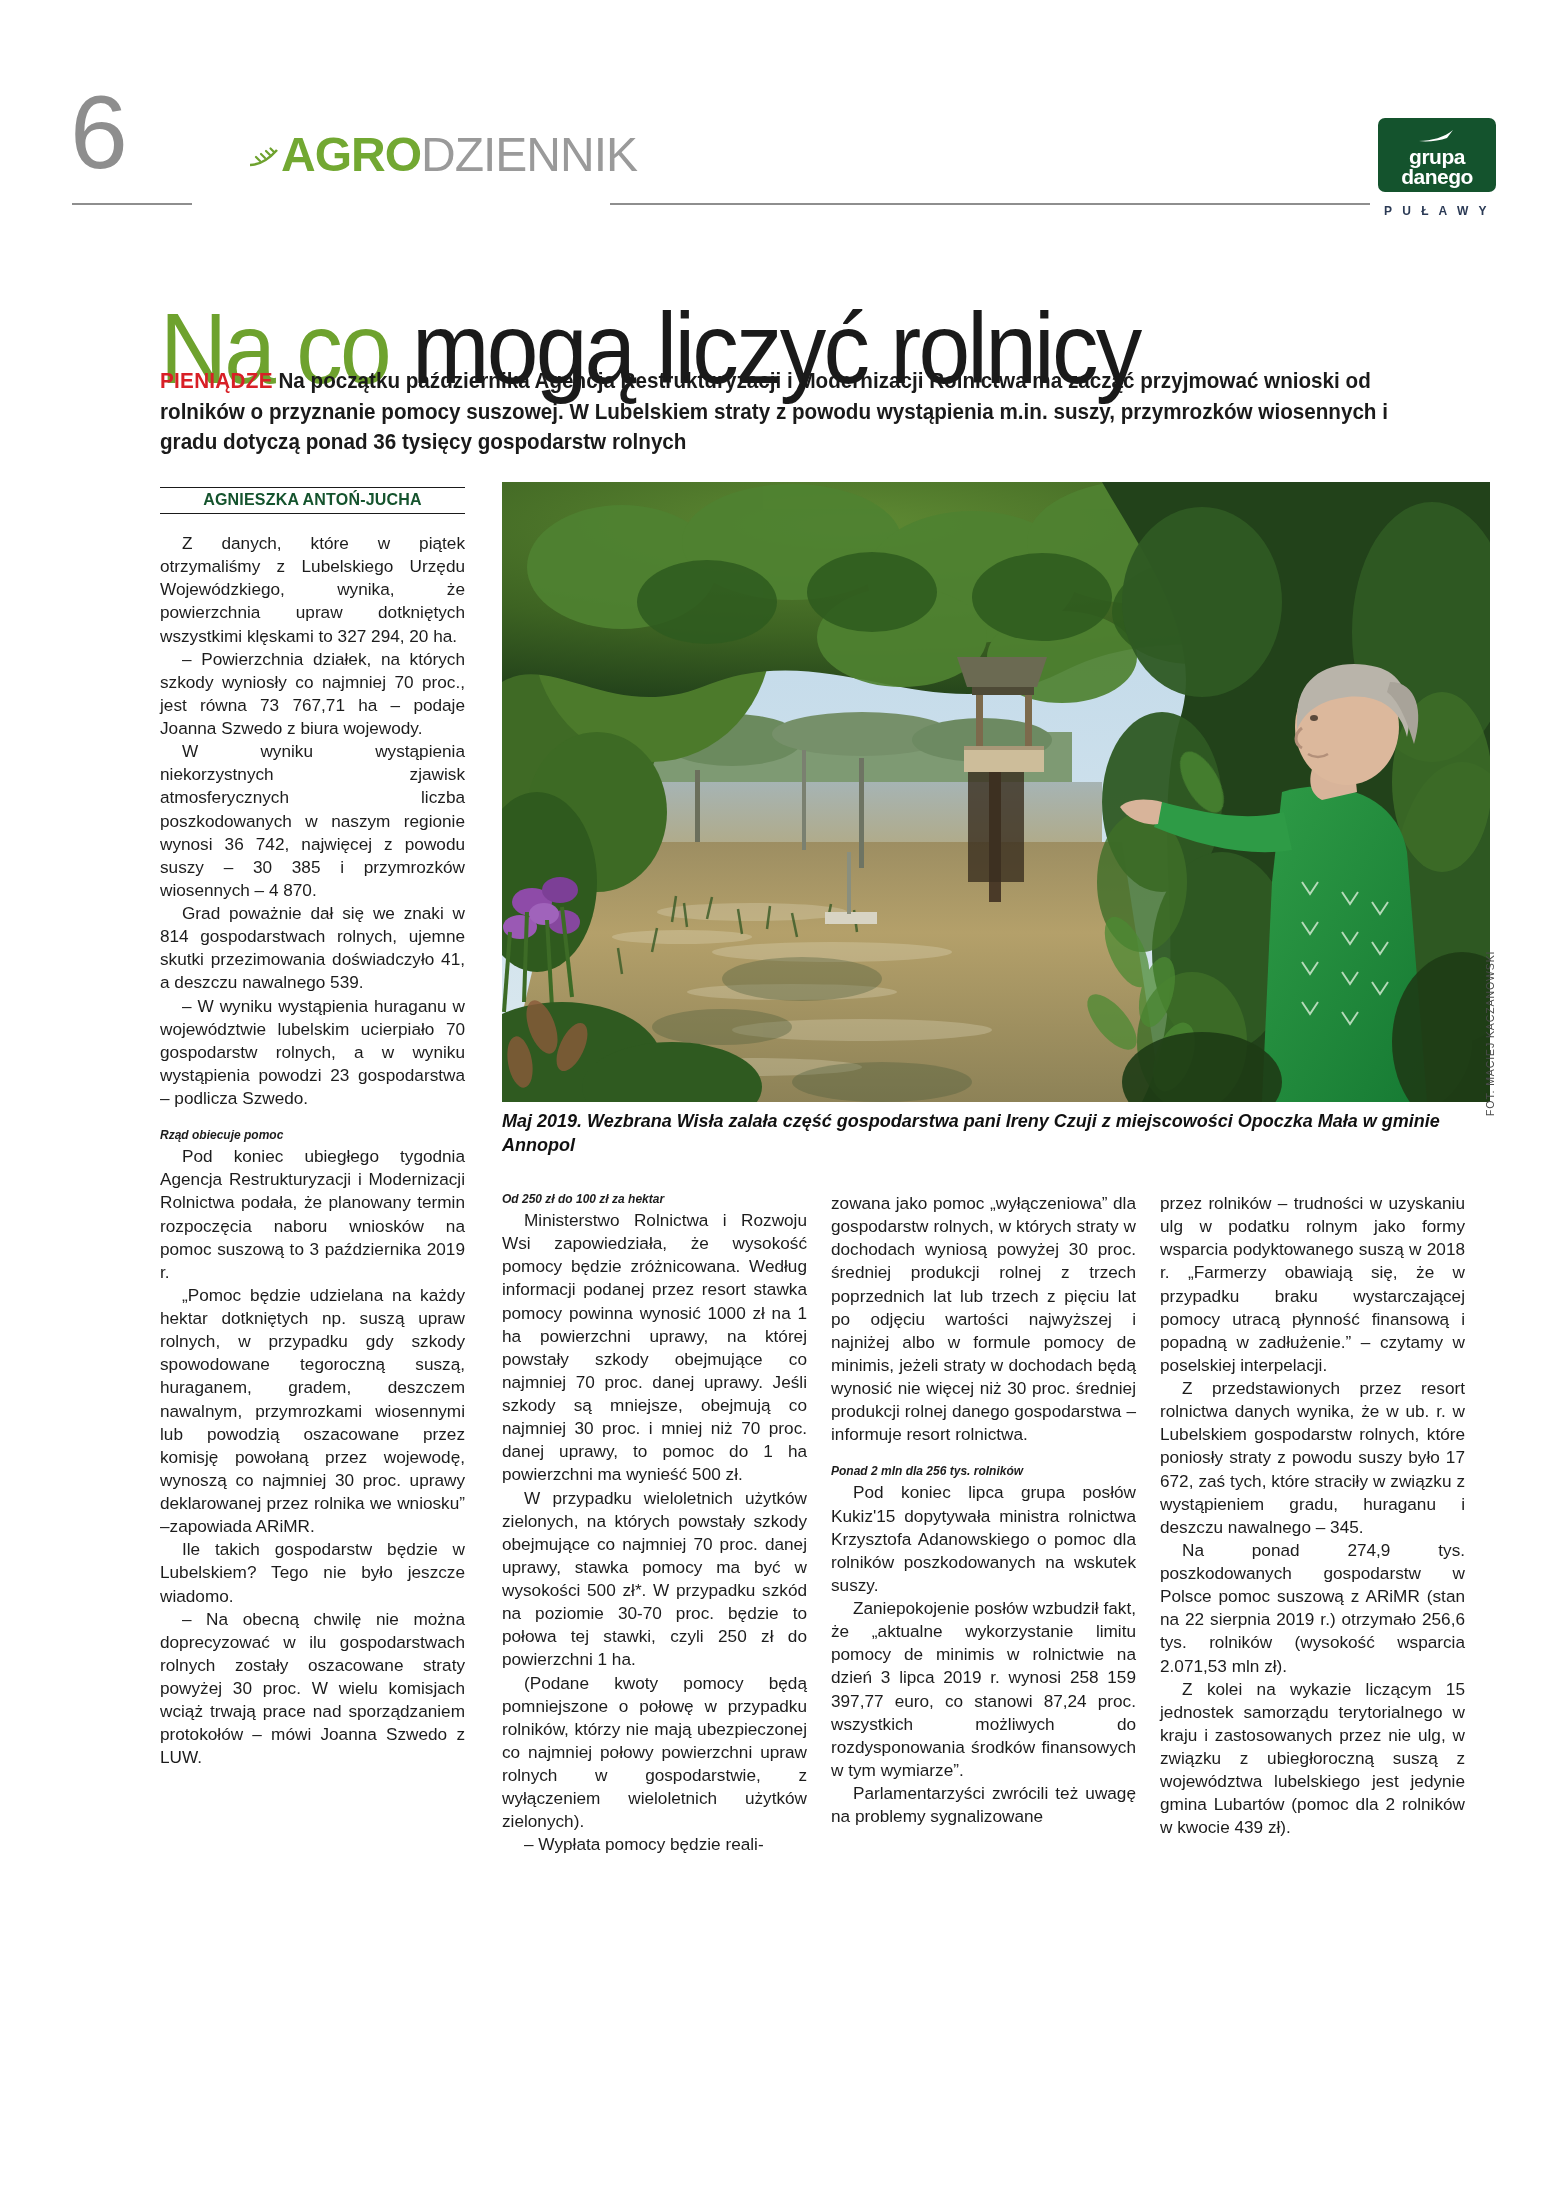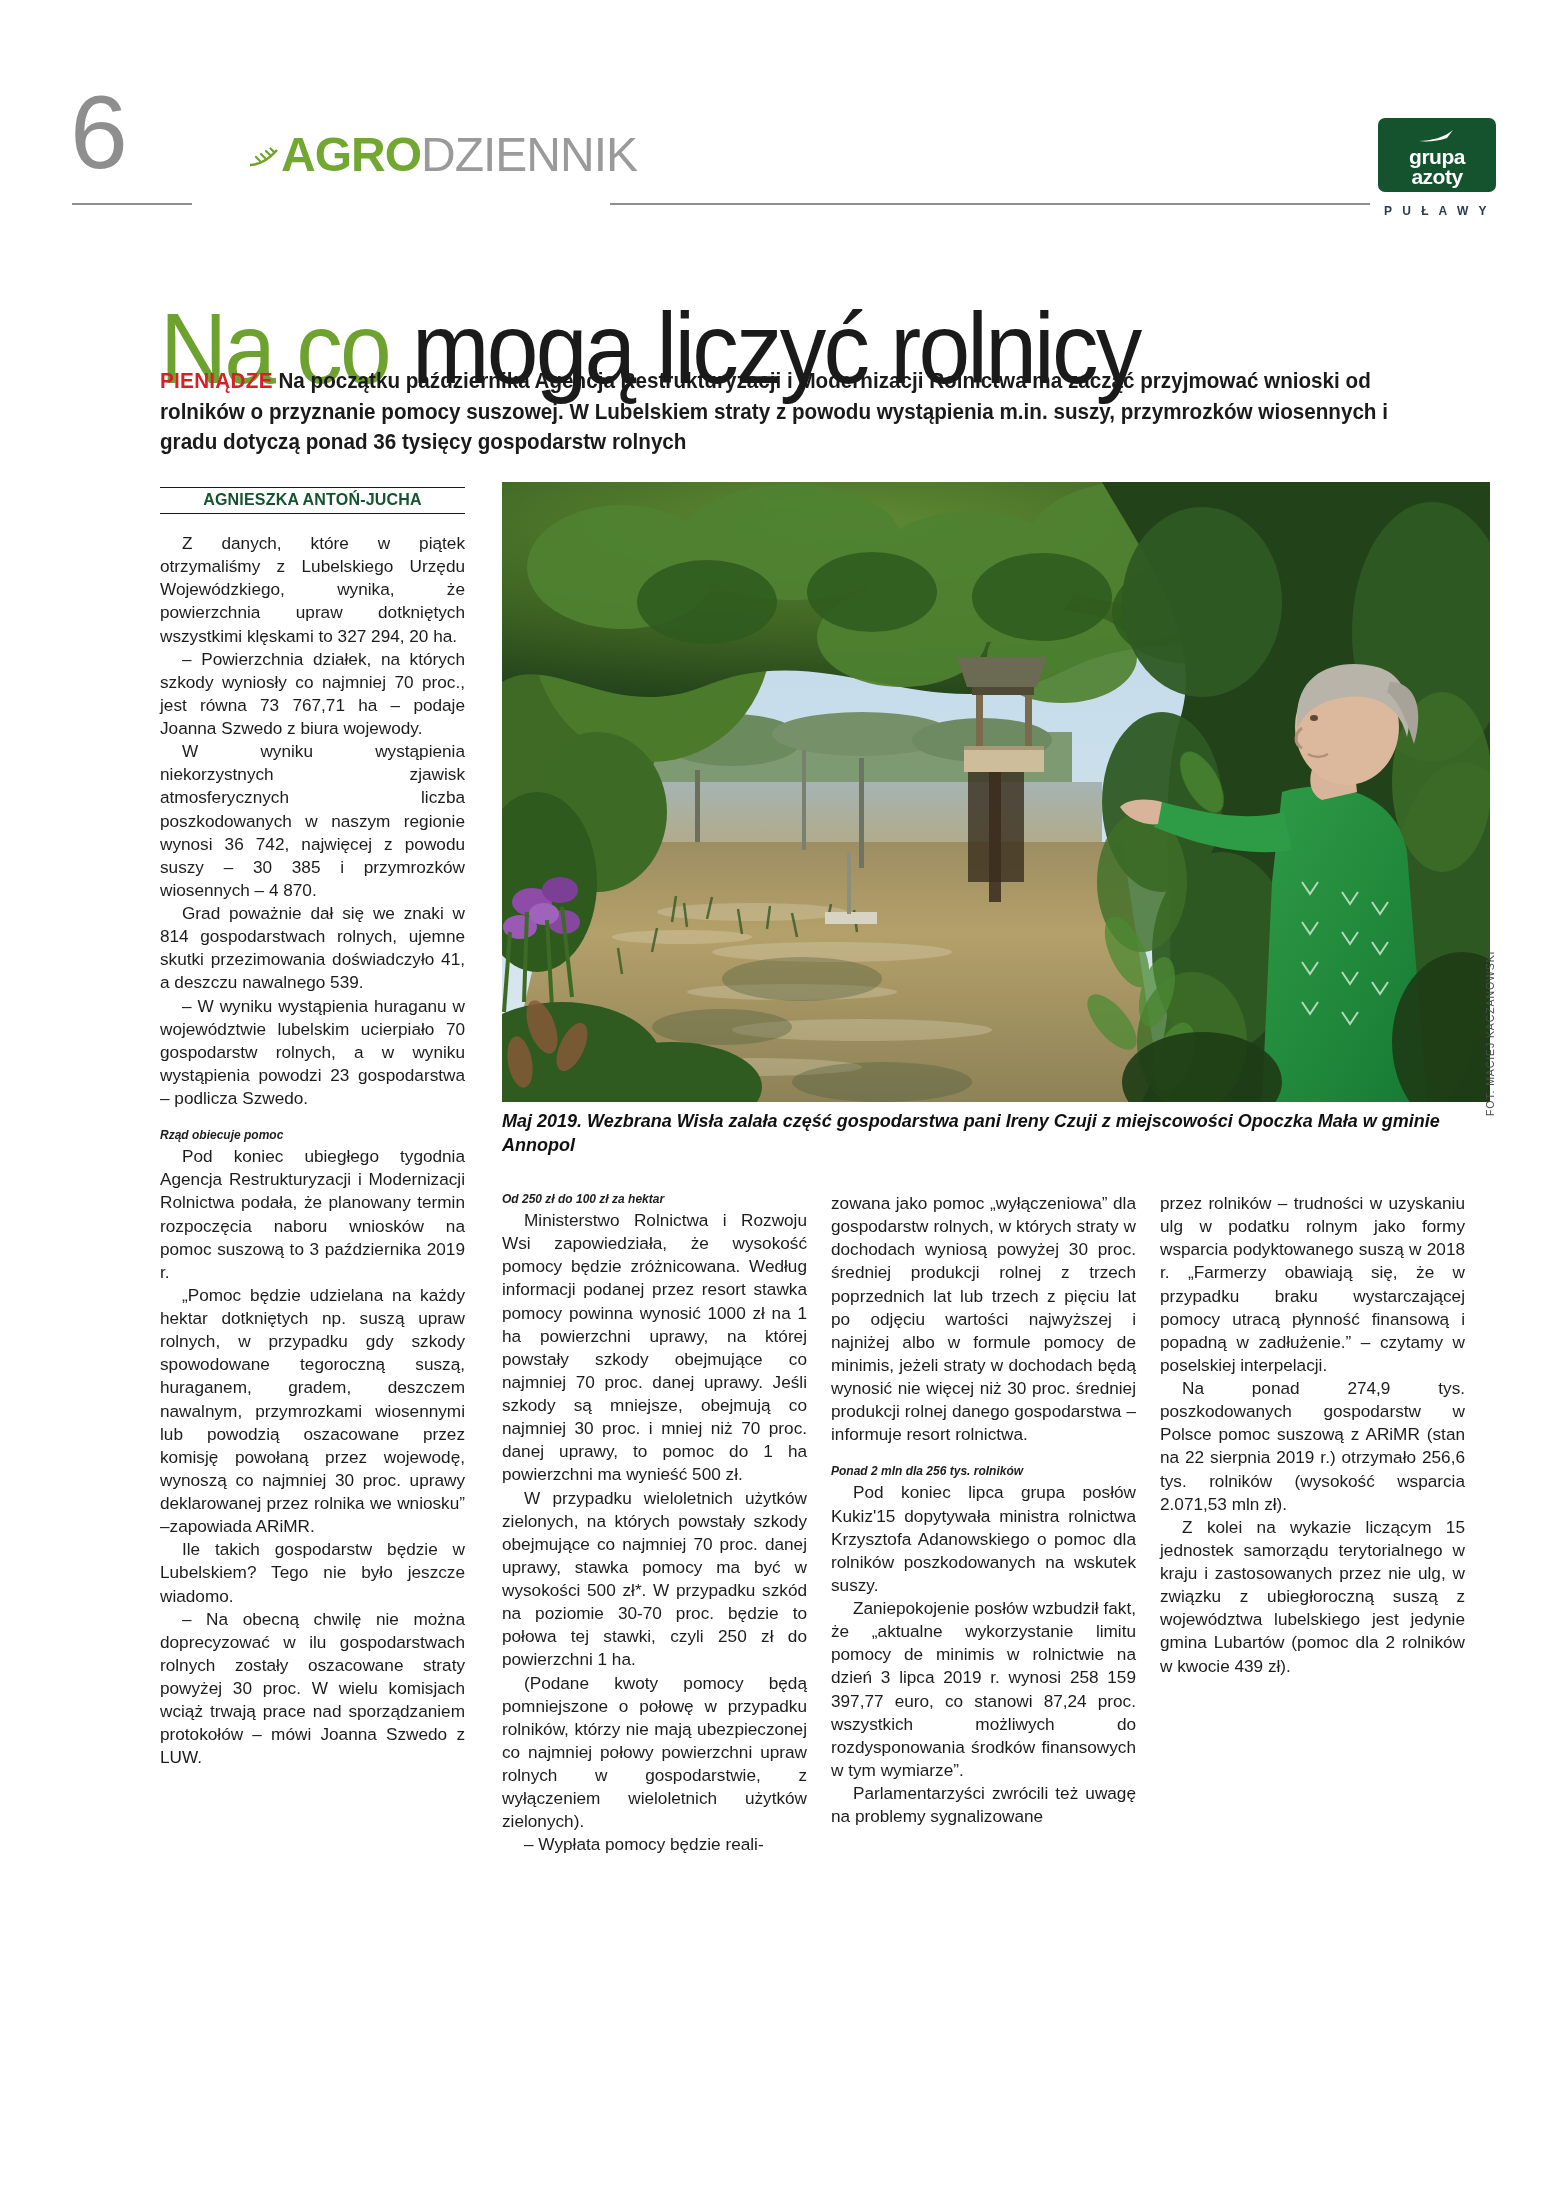--- a/index.html
+++ b/index.html
@@ -233,21 +233,21 @@
   </div>
 
   <div class="azoty">
     <div class="azoty-box">
       <span class="azoty-swoosh">
         <svg width="40" height="14" viewBox="0 0 40 14">
           <path d="M2 12 C 14 12, 28 8, 36 1 L30 9 C 22 12, 10 13, 2 12 Z" fill="#ffffff"></path>
         </svg>
       </span>
       <span class="azoty-t1">grupa</span>
-      <span class="azoty-t2">azoty</span>
+      <span class="azoty-t2">danego</span>
     </div>
     <div class="azoty-sub">P U Ł A W Y</div>
   </div>
 
   <h1 class="headline">
     <span class="hl-green">Na co </span><span class="hl-black">mogą liczyć rolnicy</span>
   </h1>
 
   <div class="lead">
     <span class="lead-kicker">PIENIĄDZE</span><span> Na początku października Agencja Restrukturyzacji i Modernizacji Rolnictwa ma zacząć przyjmować wnioski od rolników o przyznanie pomocy suszowej. W Lubelskiem straty z powodu wystąpienia m.in. suszy, przymrozków wiosennych i gradu dotyczą ponad 36 tysięcy gospodarstw rolnych</span>
@@ -473,17 +473,18 @@
   <div class="col" id="col3">
     <p class="noindent">zowana jako pomoc „wyłączeniowa” dla gospodarstw rolnych, w których straty w dochodach wyniosą powyżej 30 proc. średniej produkcji rolnej z trzech poprzednich lat lub trzech z pięciu lat po odjęciu wartości najwyższej i najniżej albo w formule pomocy de minimis, jeżeli straty w dochodach będą wynosić nie więcej niż 30 proc. średniej produkcji rolnej danego gospodarstwa – informuje resort rolnictwa.</p>
     <p class="sub">Ponad 2 mln dla 256 tys. rolników</p>
     <p>Pod koniec lipca grupa posłów Kukiz'15 dopytywała ministra rolnictwa Krzysztofa Adanowskiego o pomoc dla rolników poszkodowanych na wskutek suszy.</p>
     <p>Zaniepokojenie posłów wzbudził fakt, że „aktualne wykorzystanie limitu pomocy de minimis w rolnictwie na dzień 3 lipca 2019 r. wynosi 258 159 397,77 euro, co stanowi 87,24 proc. wszystkich możliwych do rozdysponowania środków finansowych w tym wymiarze”.</p>
     <p>Parlamentarzyści zwrócili też uwagę na problemy sygnalizowane</p>
   </div>
 
   <div class="col" id="col4">
     <p class="noindent">przez rolników – trudności w uzyskaniu ulg w podatku rolnym jako formy wsparcia podyktowanego suszą w 2018 r. „Farmerzy obawiają się, że w przypadku braku wystarczającej pomocy utracą płynność finansową i popadną w zadłużenie.” – czytamy w poselskiej interpelacji.</p>
+    <p>Z przedstawionych przez resort rolnictwa danych wynika, że w ub. r. w Lubelskiem gospodarstw rolnych, które poniosły straty z powodu suszy było 17 672, zaś tych, które straciły w związku z wystąpieniem gradu, huraganu i deszczu nawalnego – 345.</p>
     <p>Na ponad 274,9 tys. poszkodowanych gospodarstw w Polsce pomoc suszową z ARiMR (stan na 22 sierpnia 2019 r.) otrzymało 256,6 tys. rolników (wysokość wsparcia 2.071,53 mln zł).</p>
     <p>Z kolei na wykazie liczącym 15 jednostek samorządu terytorialnego w kraju i zastosowanych przez nie ulg, w związku z ubiegłoroczną suszą z województwa lubelskiego jest jedynie gmina Lubartów (pomoc dla 2 rolników w kwocie 439 zł).</p>
   </div>
 
 </div>
 
 </body></html>

